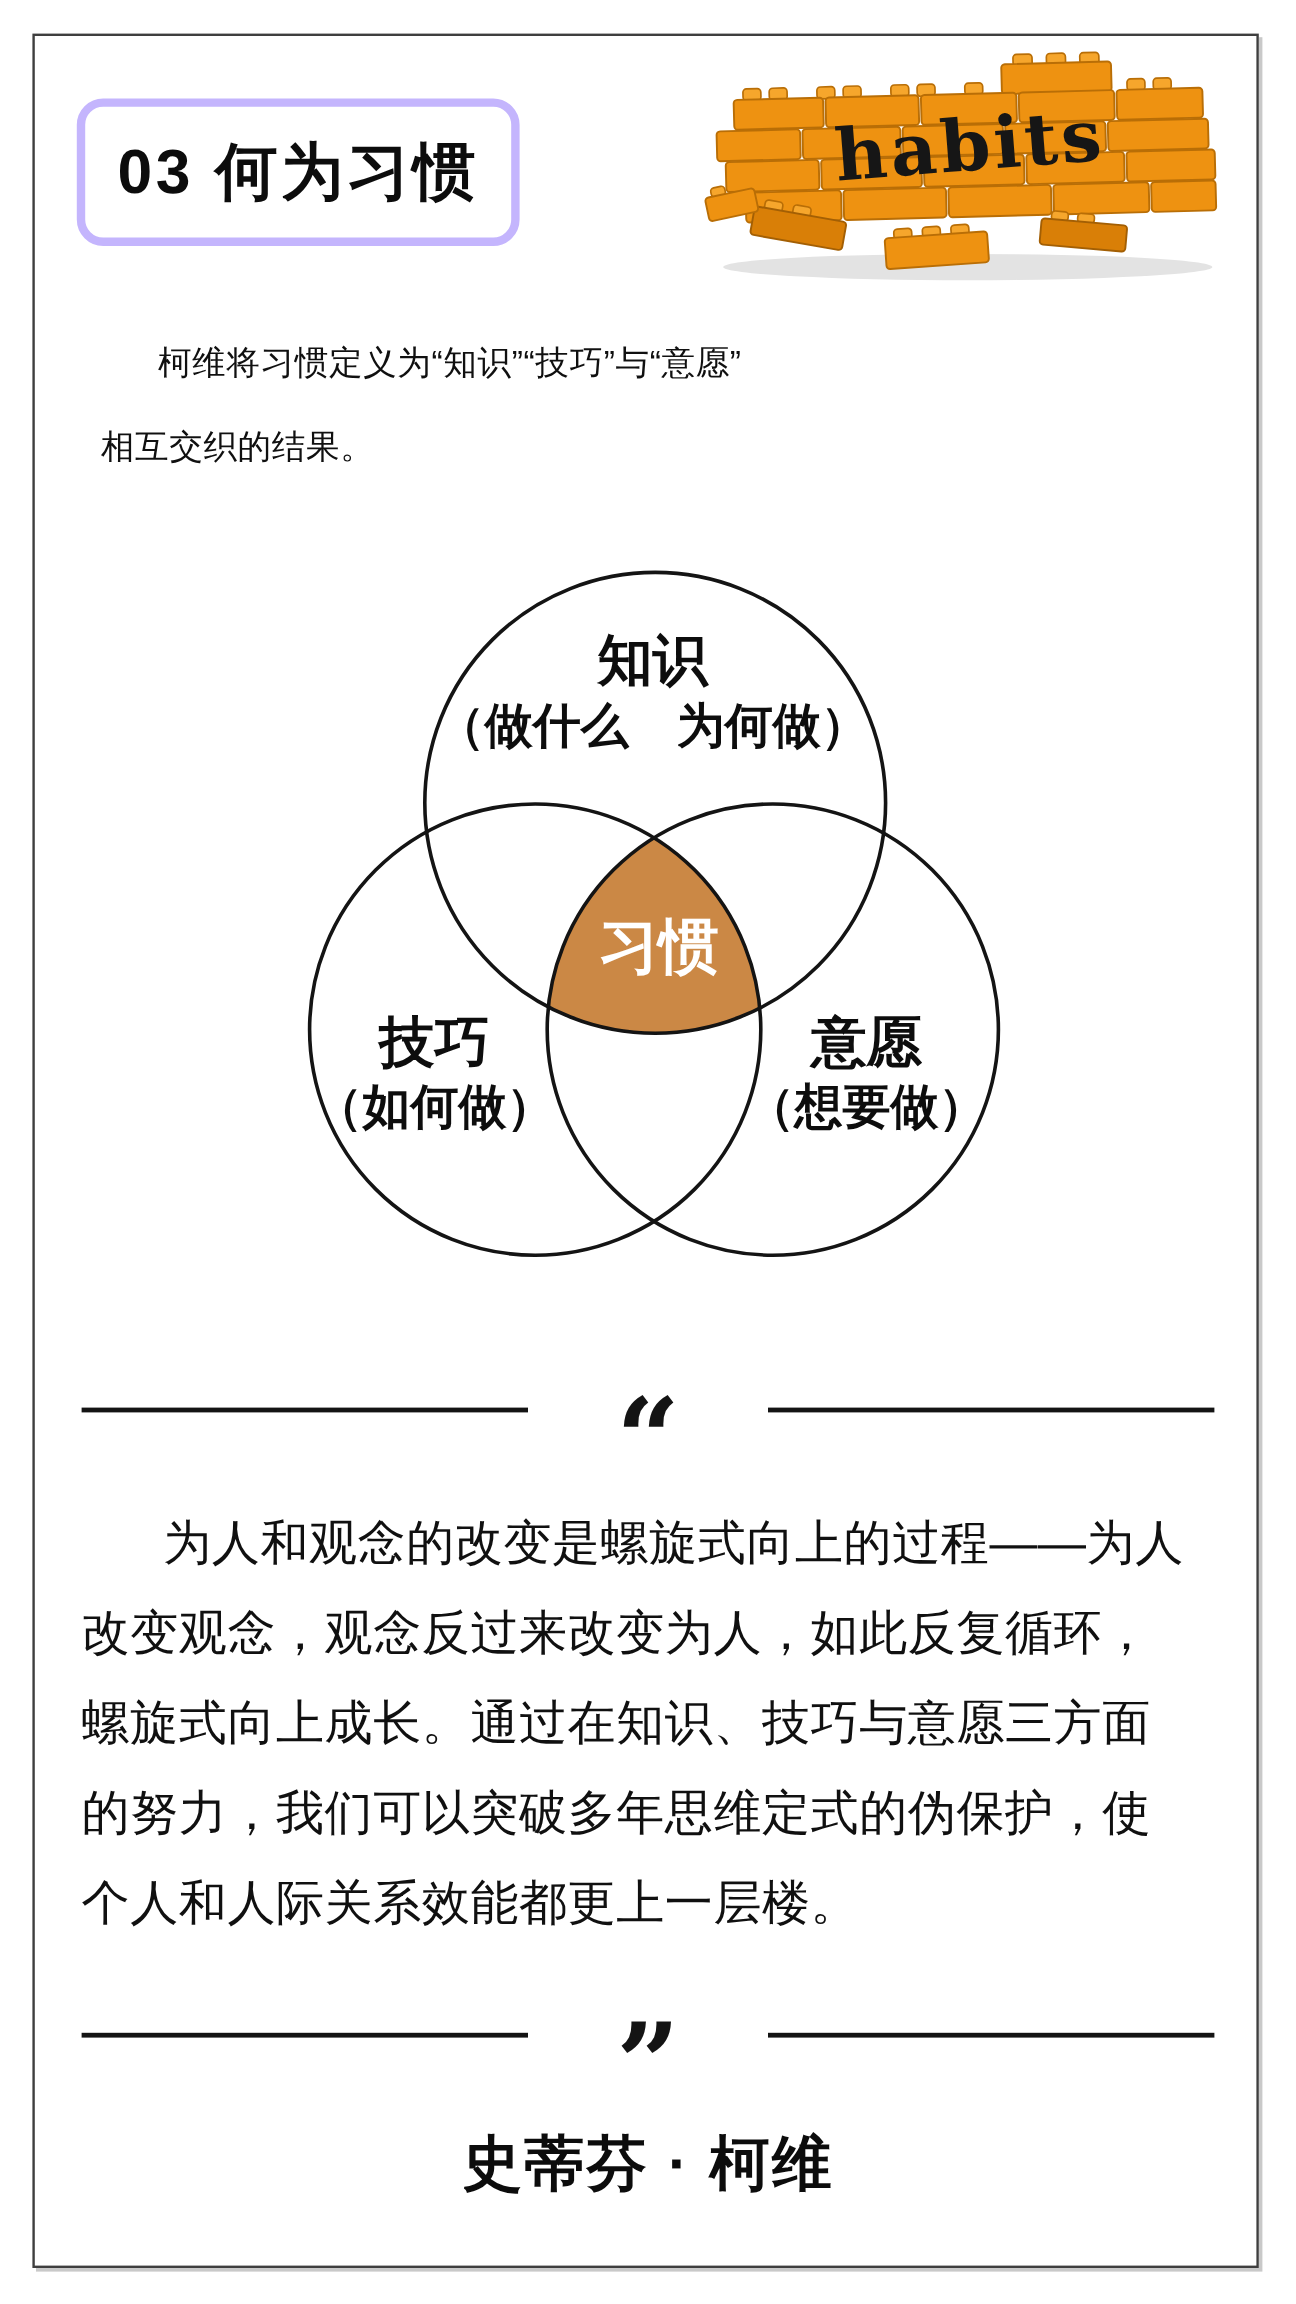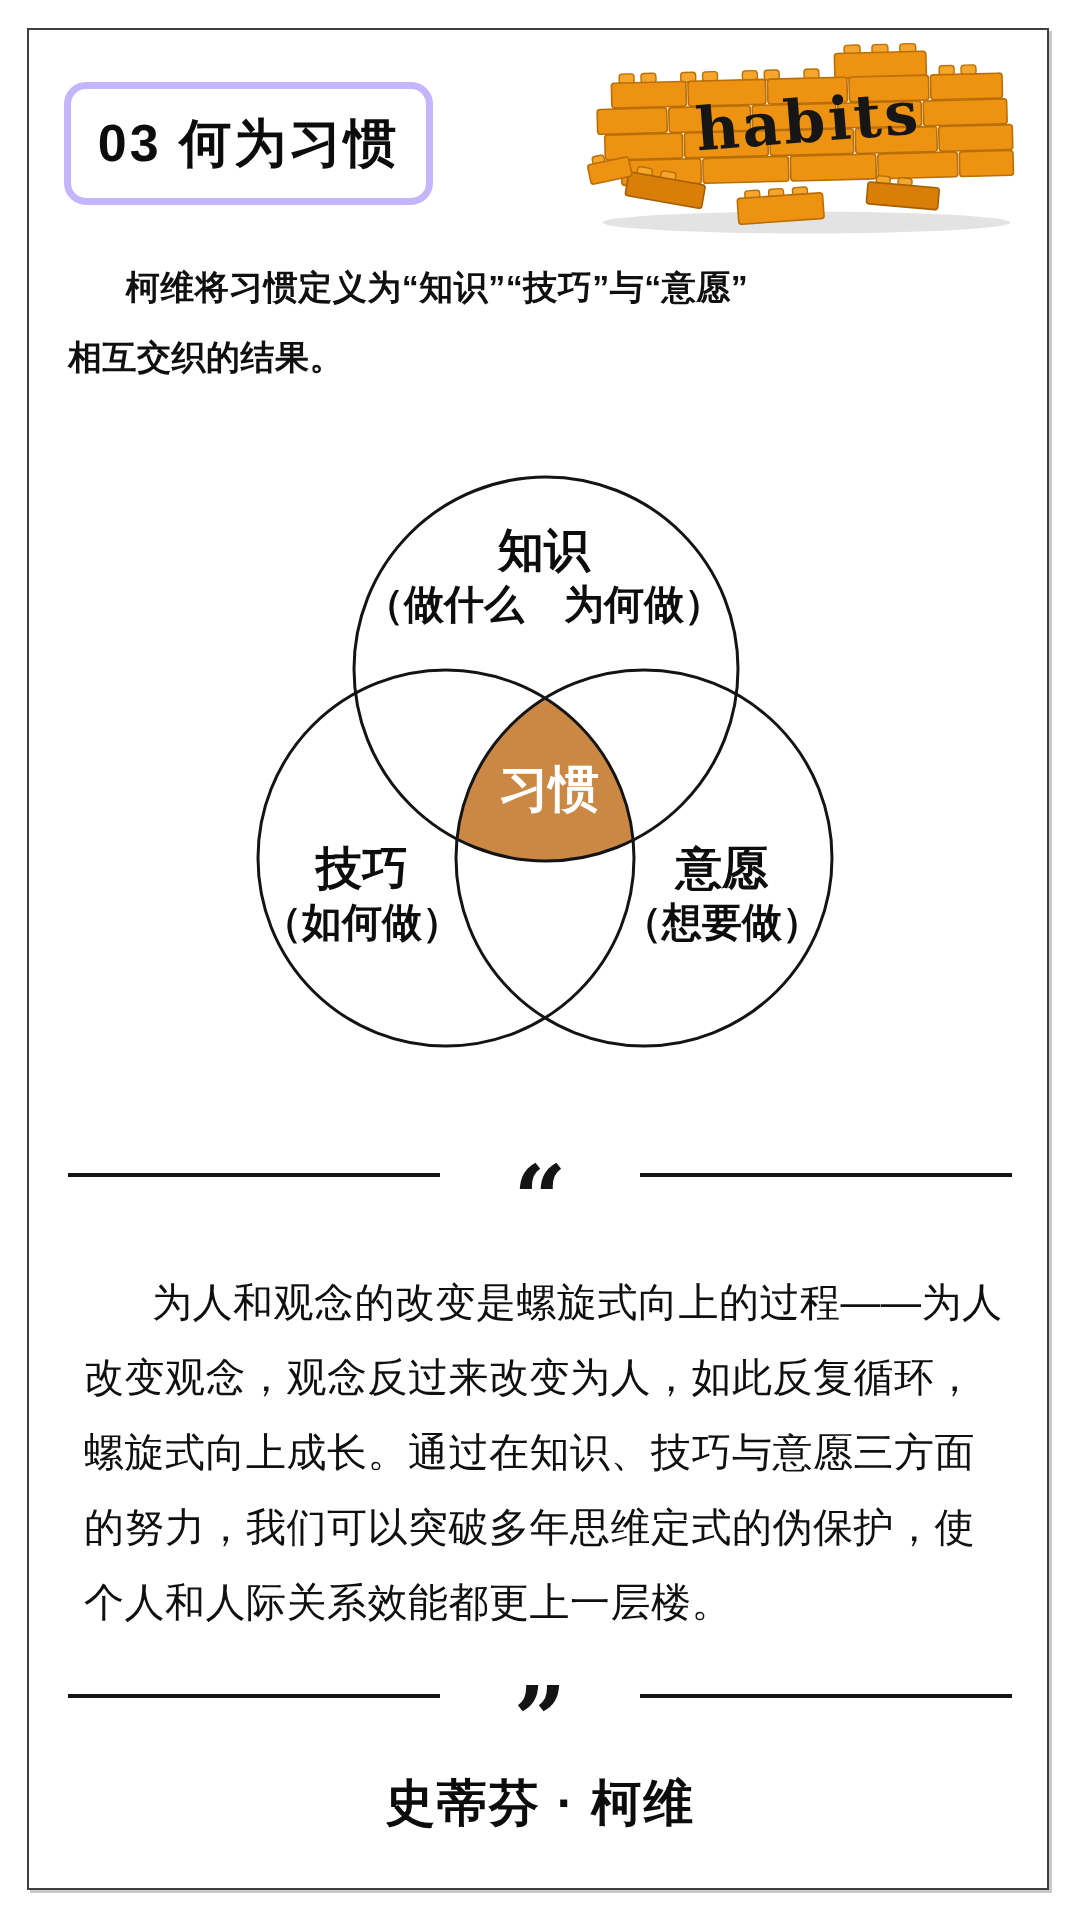--- a/index.html
+++ b/index.html
@@ -29,22 +29,22 @@
   .brick { fill:#ee9211; stroke:#b96e06; stroke-width:1.6; }
   .brick-dark { fill:#d97f07; stroke:#a35f04; stroke-width:1.6; }
   .stud { fill:#f6a62c; stroke:#b96e06; stroke-width:1.4; }
   .habits-word {
     font-family:"DejaVu Serif","Liberation Serif",serif; font-size:60px; font-weight:bold;
     fill:#161616; letter-spacing:3px; text-anchor:middle;
   }
 
   
   .intro {
-    position:absolute; left:68px; top:252px; width:952px; margin:0;
-    font-size:34px; line-height:70px; font-weight:700; color:#101010;
+    position:absolute; left:68px; top:252px; width:952px; margin:16px;
+    font-size:28px; line-height:70px; font-weight:400; color:#101010;
     white-space:pre-line; text-indent:1.7em; letter-spacing:0.5px;
   }
 
   
   .venn { position:absolute; left:240px; top:460px; width:600px; height:600px; overflow:visible; }
   .vcirc { fill:none; stroke:#141414; stroke-width:3; }
   .vtitle  { font-size:46px; font-weight:bold; fill:#0d0d0d; text-anchor:middle;
              font-family:"Liberation Sans","DejaVu Sans",sans-serif; }
   .vsub    { font-size:40px; font-weight:bold; fill:#0d0d0d; text-anchor:middle;
              font-family:"Liberation Sans","DejaVu Sans",sans-serif; }
@@ -59,21 +59,21 @@
   .divider-top { top:1130px; }
   .divider-bottom { top:1651px; }
   .dline { display:block; width:372px; height:4px; background:#141414; }
   .qmark {
     font-family:"DejaVu Serif","Liberation Serif",serif; font-size:92px; font-weight:bold;
     color:#141414; transform:translateY(24px); line-height:0;
   }
 
   
   .quote {
-    position:absolute; left:68px; top:1249px; width:952px; margin:16px;
+    position:absolute; left:68px; top:1249px; width:952px; margin:0;
     font-size:40px; line-height:75px; font-weight:500; color:#101010;
     white-space:pre-line; text-indent:1.7em; letter-spacing:0.5px;
   }
 
   
   .attribution {
     position:absolute; left:0; top:1736px; width:1080px; text-align:center;
     font-size:50px; font-weight:bold; letter-spacing:2px; color:#0c0c0c;margin-top:34px;
   }
 </style>

